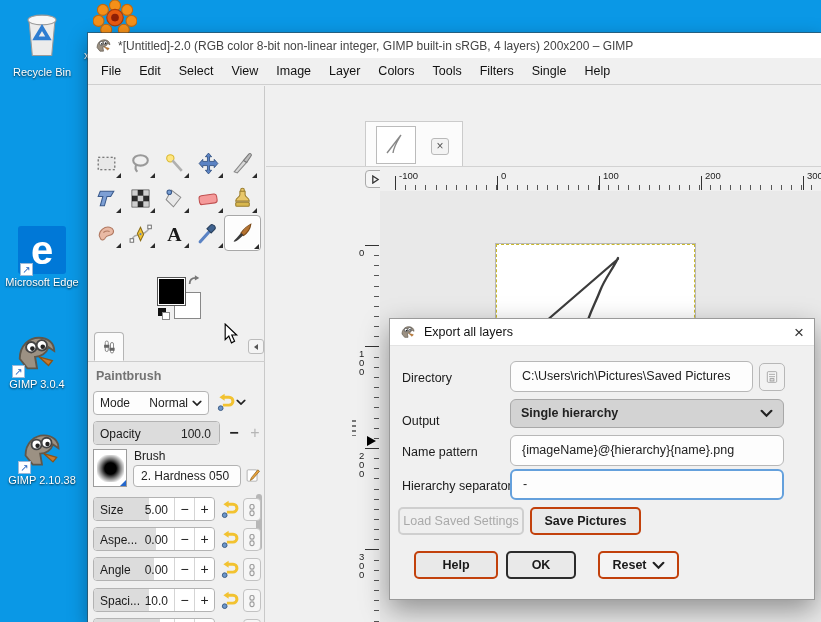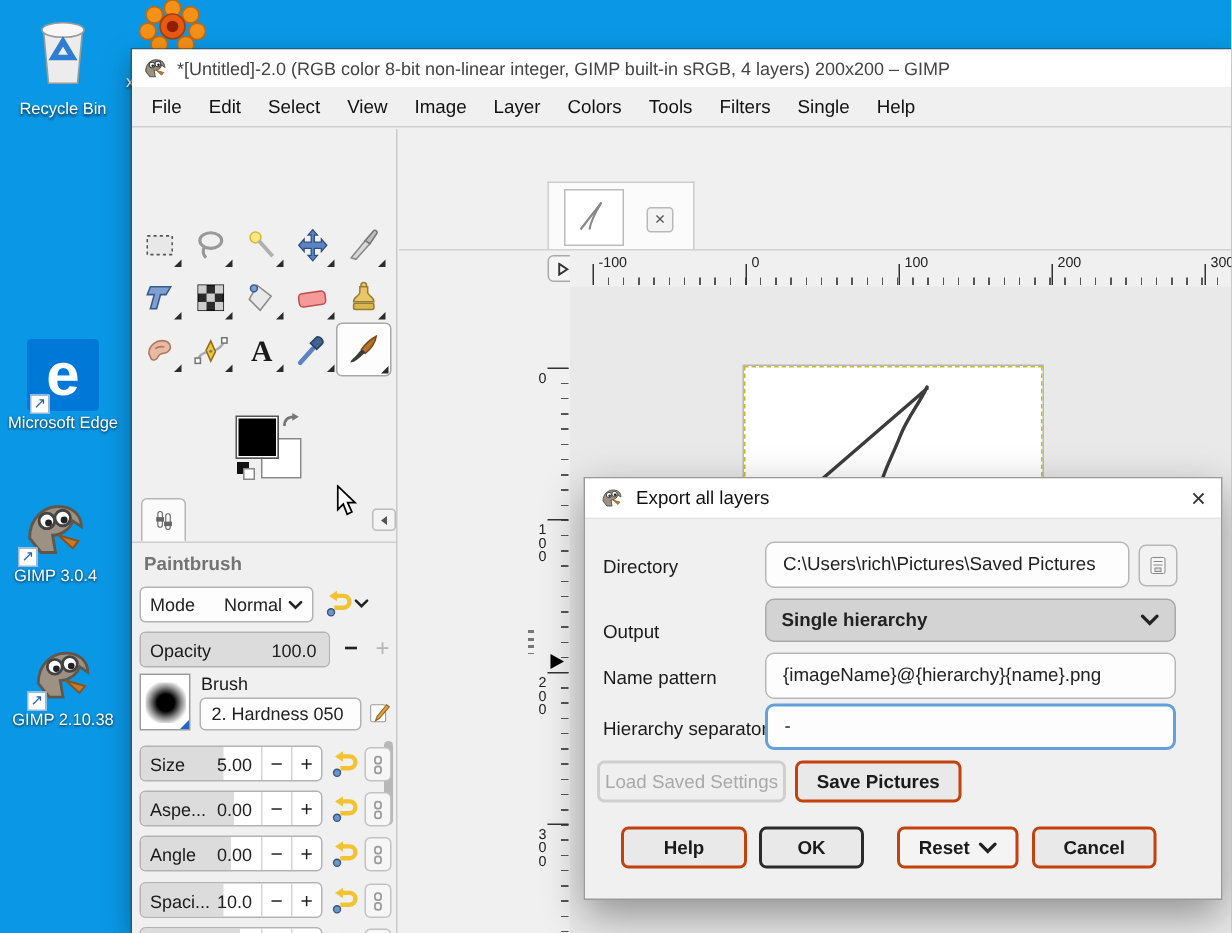--- a/index.html
+++ b/index.html
@@ -572,21 +572,20 @@
     <div class="btn" style="left:140px;top:188px;width:111px">Save Pictures</div>
 
     <div class="btn" style="left:24px;top:232px;width:84px">Help</div>
     <div class="btn okfocus" style="left:116px;top:232px;width:70px">OK</div>
     <div class="btn" style="left:208px;top:232px;width:81px;background:#f4f4f4">
       <span>Reset</span>
       <svg width="13" height="9" viewBox="0 0 12 8" style="margin-left:5px">
           <use href="#chev"></use>
         </svg>
     </div>
-    <div class="btn" style="left:298px;top:232px;width:83px">Cancel</div>
   </div>
 
   <span id="cursor">
     <svg width="17" height="23" viewBox="0 0 16 22">
         <path d="M1 1 L1 16 L4.5 12.5 L7 19 L10 17.5 L7.3 11.5 L12 11.5 Z" fill="#fff" stroke="#000" stroke-width="1.1"></path>
       </svg>
   </span>
 
 </div>
 

